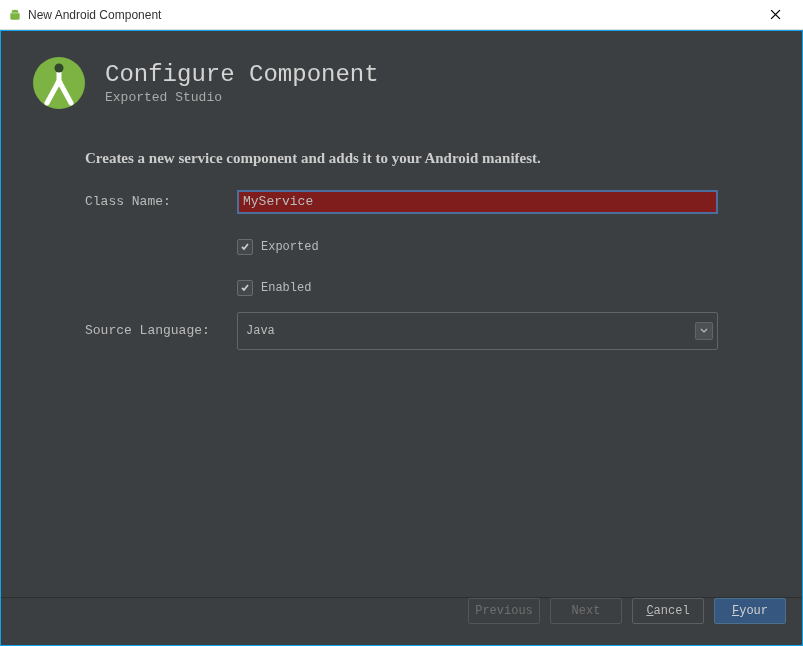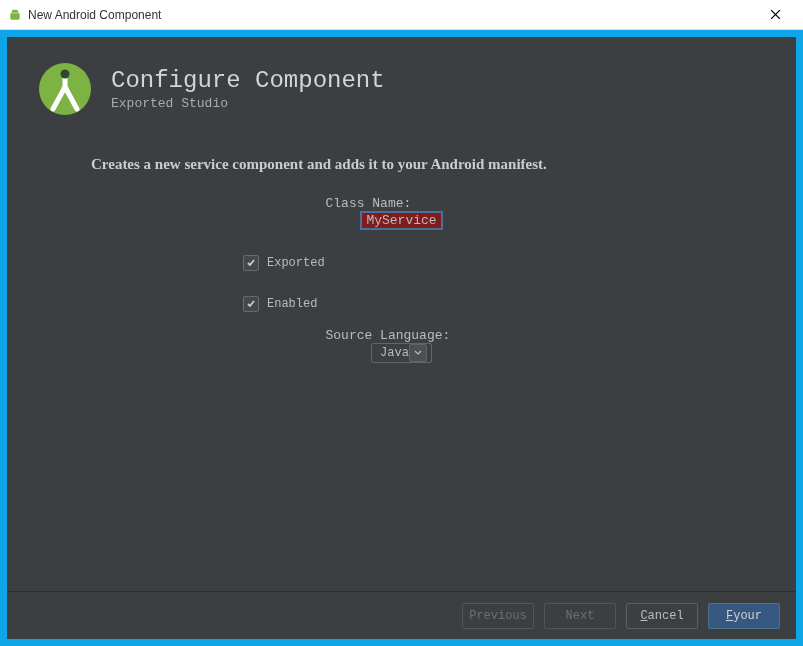--- a/index.html
+++ b/index.html
@@ -34,21 +34,21 @@
       align-items: center;
       justify-content: center;
       cursor: pointer;
     }
     .close-btn svg { stroke: #000; }
     .content {
       background: #3c3f41;
       height: 616px;
       color: #bbb;
       position: relative;
-      border: 7px solid #0ea5e9;
+      border: 1px solid #0ea5e9;
     }
     .header {
       display: flex;
       align-items: center;
       gap: 18px;
       padding: 24px 30px 10px 30px;
     }
     .logo {
       width: 56px; height: 56px;
     }
@@ -75,21 +75,20 @@
     .form {
       padding: 0 84px;
       font-family: "Consolas", "Courier New", monospace;
       font-size: 13px;
       color: #bbb;
     }
     .form-row {
       display: flex;
       align-items: center;
       margin-bottom: 24px;
-      flex-direction: column;
     }
     .form-label {
       width: 152px;
       flex-shrink: 0;
     }
     .text-input-wrap {
       flex: 1;
       height: 24px;
       background: #7f1d1d;
       border: 2px solid #4a6e9e;
@@ -145,21 +144,21 @@
       align-items: center;
       justify-content: center;
     }
     .footer {
       position: absolute;
       bottom: 0;
       left: 0; right: 0;
       height: 48px;
       border-top: 1px solid #2d2f30;
       display: flex;
-      align-items: center;
+      align-items: flex-start;
       justify-content: flex-end;
       gap: 10px;
       padding: 0 16px;
       background: #3c3f41;
     }
     .btn {
       min-width: 72px;
       height: 26px;
       border: 1px solid #5e5e5e;
       background: #3c3f41;

